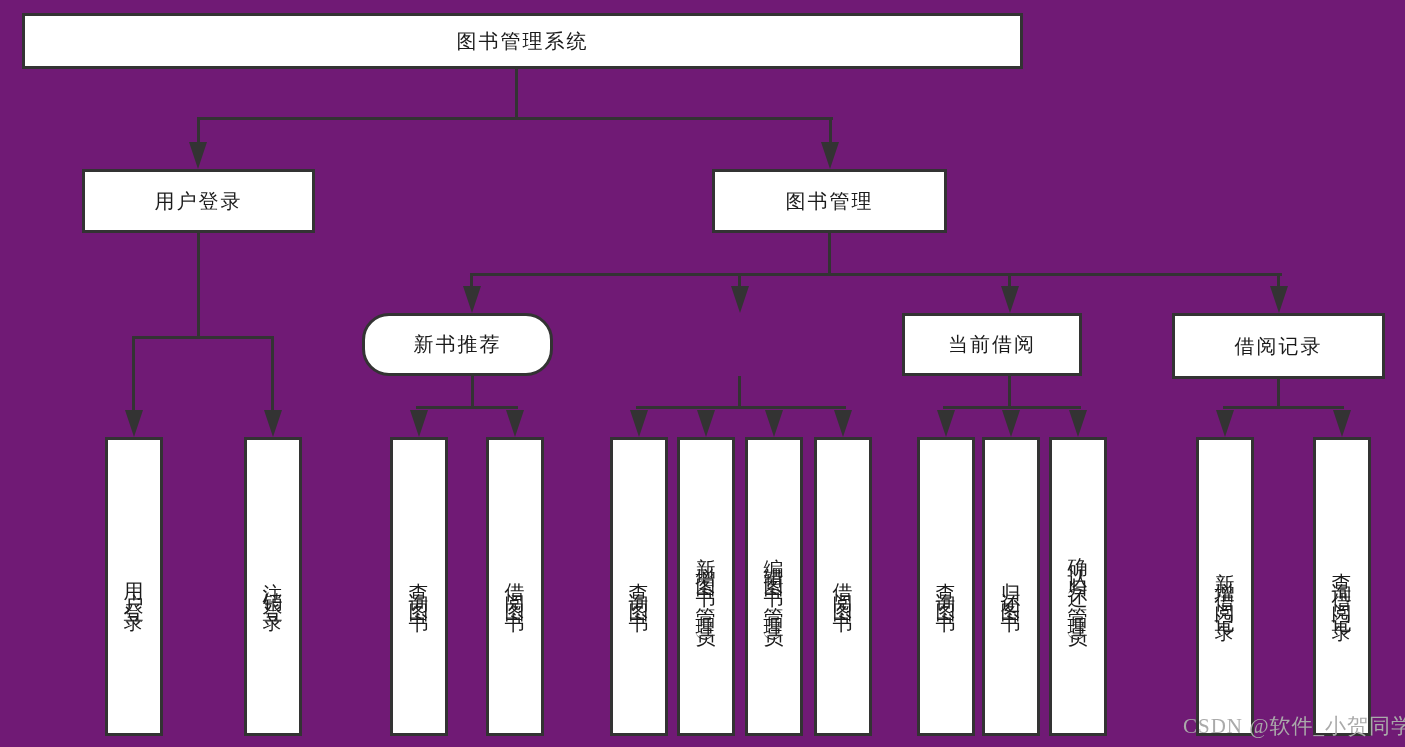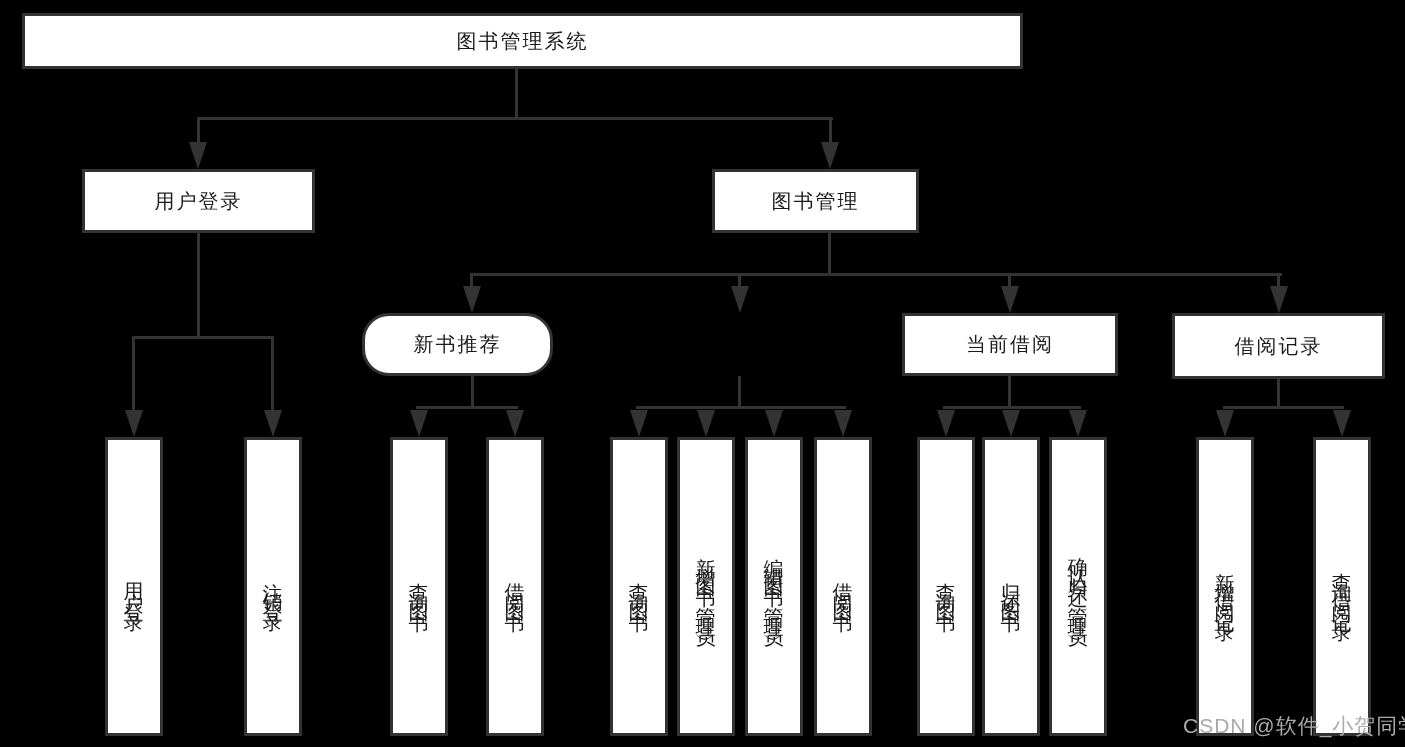--- a/index.html
+++ b/index.html
@@ -5,22 +5,23 @@
   html, body {
     margin: 0;
     padding: 0;
     background: #ffffff;
     font-family: "Liberation Sans", sans-serif;
   }
   #canvas {
     position: relative;
     width: 1405px;
     height: 747px;
-    background: #000000;
+    background: #701a75;
     overflow: hidden;
+    font-family: Liberation Serif, serif;
   }
   .box {
     position: absolute;
     box-sizing: border-box;
     border: 3px solid #333333;
     background: #ffffff;
     display: flex;
     align-items: center;
     justify-content: center;
     color: #1b1b1b;
@@ -79,21 +80,21 @@
   <div class="vl" style="left:515px; top:69px;  height:50px;"></div>
   <div class="hl" style="left:197px; top:117px; width:636px;"></div>
   <div class="vl" style="left:197px; top:117px; height:28px;"></div>
   <div class="arr" style="left:189px; top:142px;"></div>
   <div class="vl" style="left:829px; top:117px; height:28px;"></div>
   <div class="arr" style="left:821px; top:142px;"></div>
 
   <div class="box" style="left:82px; top:169px; width:233px; height:64px;">
     <span>用户登录</span>
   </div>
-  <div class="box" style="left:712px; top:169px; width:207px; height:64px;">
+  <div class="box" style="left:712px; top:169px; width:235px; height:64px;">
     <span>图书管理</span>
   </div>
 
   <div class="vl" style="left:197px; top:233px; height:106px;"></div>
   <div class="hl" style="left:132px; top:336px; width:142px;"></div>
   <div class="vl" style="left:132px; top:336px; height:76px;"></div>
   <div class="arr" style="left:125px; top:410px;"></div>
   <div class="vl" style="left:271px; top:336px; height:76px;"></div>
   <div class="arr" style="left:264px; top:410px;"></div>
 
@@ -104,21 +105,21 @@
   <div class="vl" style="left:738px;  top:273px; height:15px;"></div>
   <div class="arr" style="left:731px;  top:286px;"></div>
   <div class="vl" style="left:1008px; top:273px; height:15px;"></div>
   <div class="arr" style="left:1001px; top:286px;"></div>
   <div class="vl" style="left:1277px; top:273px; height:15px;"></div>
   <div class="arr" style="left:1270px; top:286px;"></div>
 
   <div class="box" style="left:362px; top:313px; width:191px; height:63px;border-radius:27px;">
     <span>新书推荐</span>
   </div>
-  <div class="box" style="left:902px; top:313px; width:216px; height:63px;">
+  <div class="box" style="left:902px; top:313px; width:180px; height:63px;">
     <span>当前借阅</span>
   </div>
   <div class="box" style="left:1172px; top:313px; width:213px; height:66px;">
     <span>借阅记录</span>
   </div>
 
   <div class="vl" style="left:471px; top:376px; height:33px;"></div>
   <div class="hl" style="left:416px; top:406px; width:102px;"></div>
   <div class="arr" style="left:410px; top:410px;"></div>
   <div class="arr" style="left:506px; top:410px;"></div>

